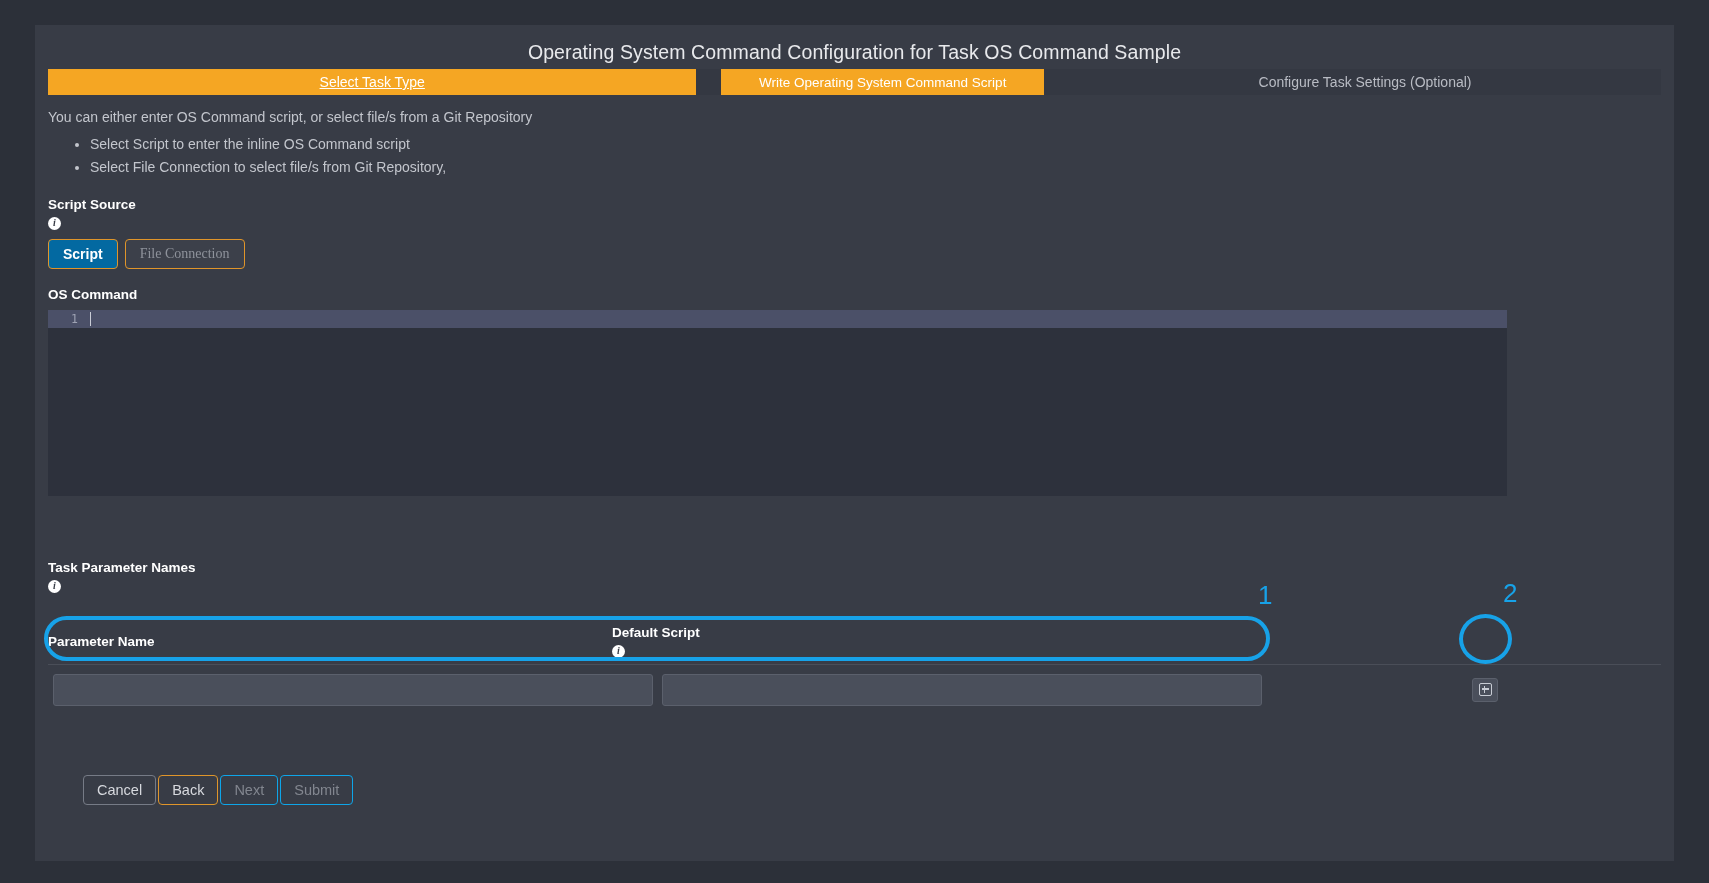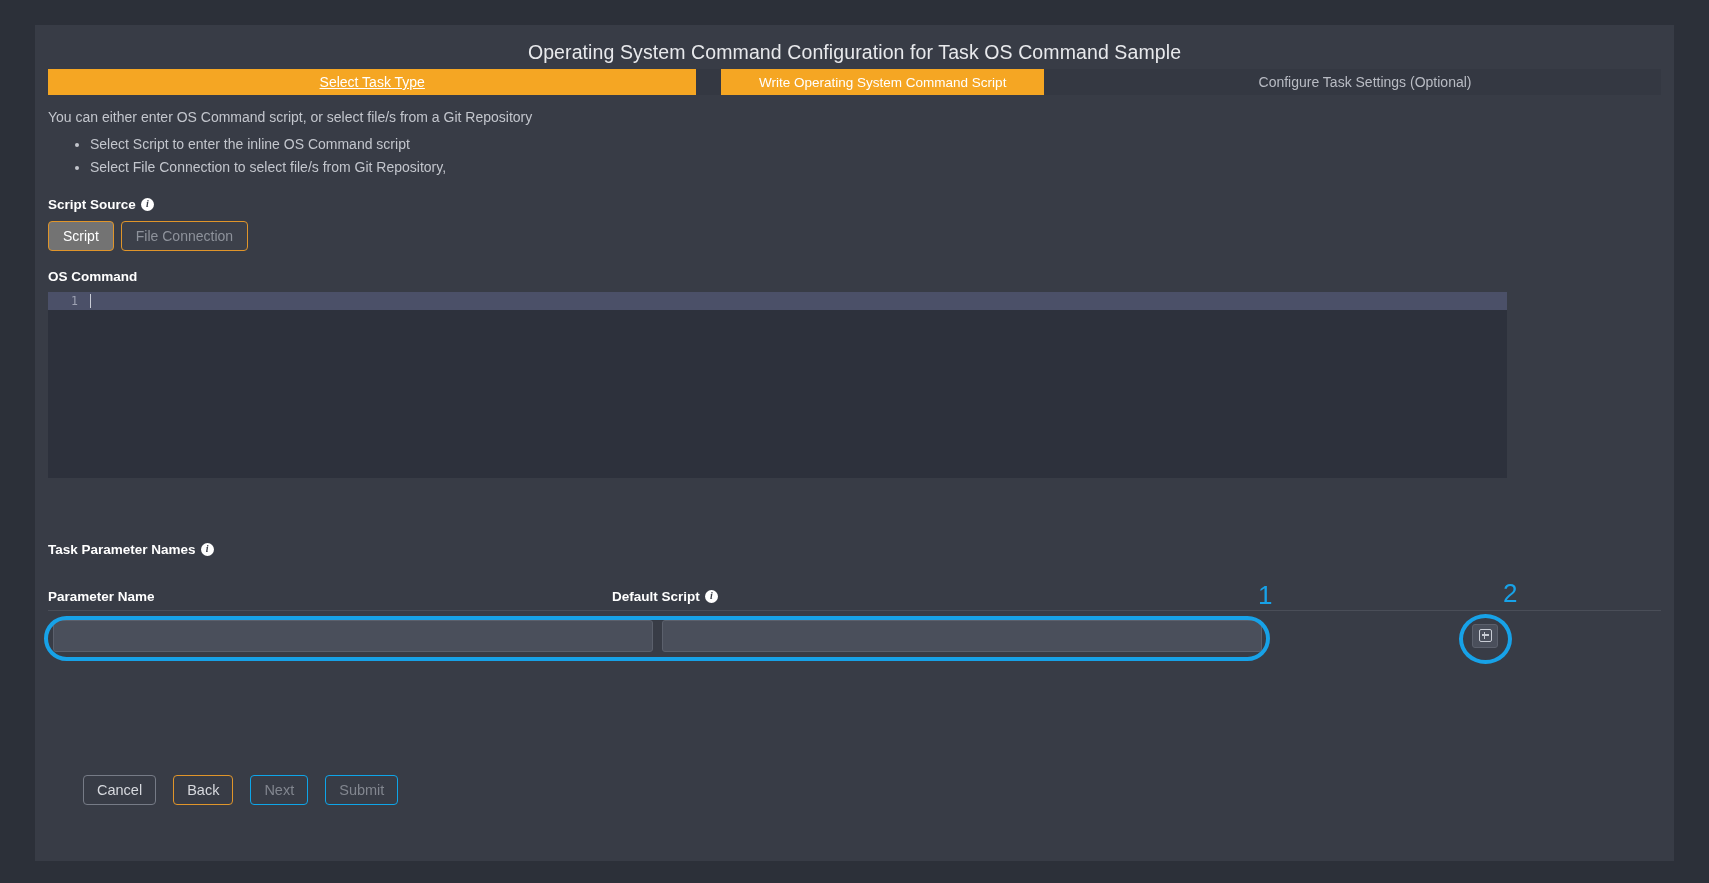--- a/index.html
+++ b/index.html
@@ -102,22 +102,23 @@
     font-size: 14px;
   }
   .bullets li { margin-bottom: 4px; line-height: 1.35; }
 
   
   .field-label {
     color: #ffffff;
     font-weight: bold;
     font-size: 13.5px;
     display: flex;
-    align-items: center;
+    align-items: flex-start;
     gap: 5px;
+    flex-direction: column;
   }
   .info-icon {
     display: inline-flex;
     align-items: center;
     justify-content: center;
     width: 13px;
     height: 13px;
     border-radius: 50%;
     background: #ffffff;
     color: #383c46;
@@ -139,27 +140,28 @@
     padding: 0 14px;
     border: 1px solid #e0952a;
     border-radius: 4px;
     font-size: 14px;
     display: flex;
     align-items: center;
     justify-content: center;
     cursor: pointer;
   }
   .toggle-btn.active {
-    background: #737373;
+    background: #0369a1;
     color: #ffffff;
-    font-weight: normal;
+    font-weight: bold;
   }
   .toggle-btn.inactive {
     background: #3c404a;
     color: #8e929b;
+    font-family: Liberation Serif, serif;
   }
 
   
   .editor {
     margin-top: 8px;
     width: 1459px;
     height: 186px;
     background: #2d313c;
     border: none;
     position: relative;
@@ -243,21 +245,21 @@
   }
   .plus-box::before { left: 2px; right: 2px; top: 4.2px; height: 1.6px; }
   .plus-box::after { top: 2px; bottom: 2px; left: 4.2px; width: 1.6px; }
 
   
   .footer {
     position: absolute;
     left: 48px;
     top: 750px;
     display: flex;
-    gap: 17px;
+    gap: 2px;
   }
   .footer-btn {
     height: 30px;
     padding: 0 13px;
     border-radius: 4px;
     font-size: 14.5px;
     display: flex;
     align-items: center;
     justify-content: center;
     background: transparent;

